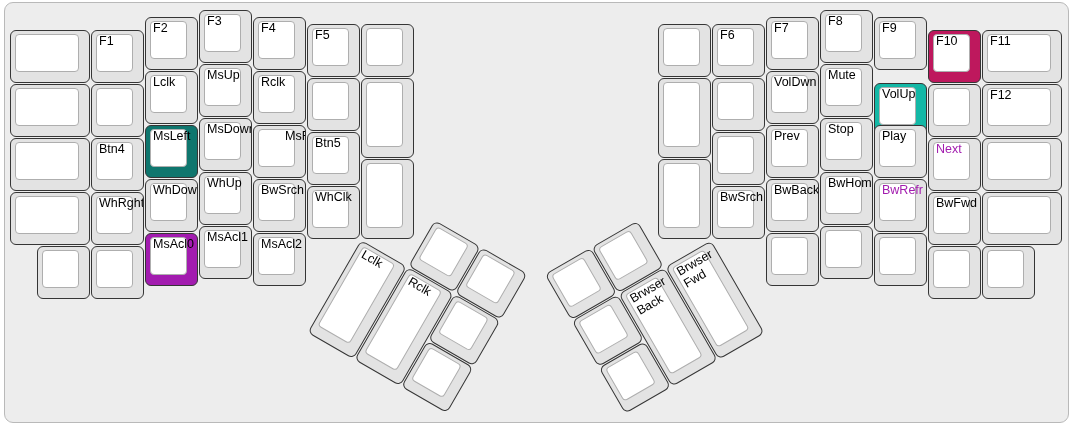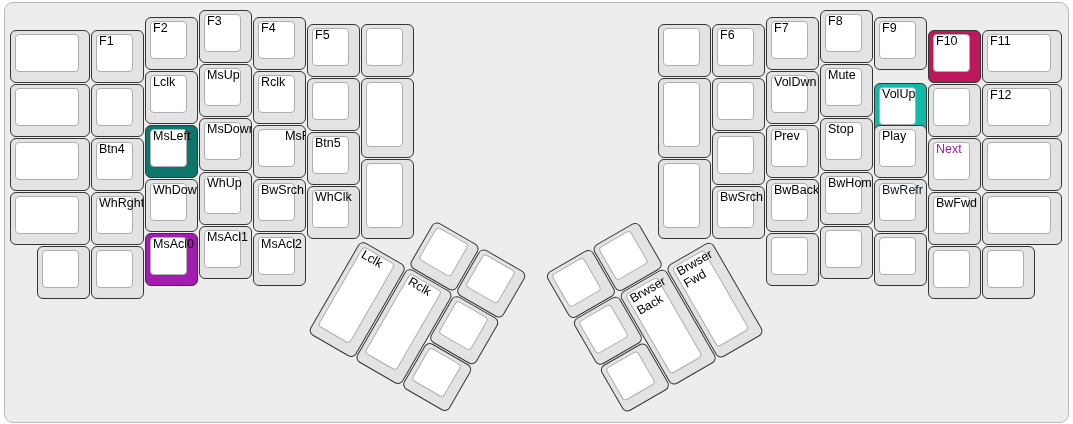--- a/index.html
+++ b/index.html
@@ -262,21 +262,21 @@
     <div class="key" style="left: 216px; top: 49px; width: 53px; height: 53px; background: #14b8a6; border-color: rgb(53, 53, 53); margin-top: 24px;">
       <div class="keytop" style="background: rgb(255, 255, 255); border-color: rgb(174, 174, 174);"></div>
       <span class="keylabel" style="color: rgb(0, 0, 0);">VolUp</span>
     </div>
     <div class="key" style="left: 216px; top: 114.75px; width: 53px; height: 53px; background: rgb(227, 227, 227); border-color: rgb(53, 53, 53);">
       <div class="keytop" style="background: rgb(255, 255, 255); border-color: rgb(174, 174, 174);"></div>
       <span class="keylabel" style="color: rgb(0, 0, 0);">Play</span>
     </div>
     <div class="key" style="left: 216px; top: 168.75px; width: 53px; height: 53px; background: rgb(227, 227, 227); border-color: rgb(53, 53, 53);">
       <div class="keytop" style="background: rgb(255, 255, 255); border-color: rgb(174, 174, 174);"></div>
-      <span class="keylabel" style="color: #0f172a;">BwRefr</span>
+      <span class="keylabel" style="color: #a21caf;">BwRefr</span>
     </div>
     <div class="key" style="left: 216px; top: 222.75px; width: 53px; height: 53px; background: rgb(227, 227, 227); border-color: rgb(53, 53, 53);">
       <div class="keytop" style="background: rgb(255, 255, 255); border-color: rgb(174, 174, 174);"></div>
     </div>
     <div class="key" style="left: 270px; top: 20.25px; width: 53px; height: 53px; background: #be185d; border-color: rgb(53, 53, 53);">
       <div class="keytop" style="background: rgb(255, 255, 255); border-color: rgb(174, 174, 174);"></div>
       <span class="keylabel" style="color: rgb(0, 0, 0);">F10</span>
     </div>
     <div class="key" style="left: 270px; top: 74.25px; width: 53px; height: 53px; background: rgb(227, 227, 227); border-color: rgb(53, 53, 53);">
       <div class="keytop" style="background: rgb(255, 255, 255); border-color: rgb(174, 174, 174);"></div>

